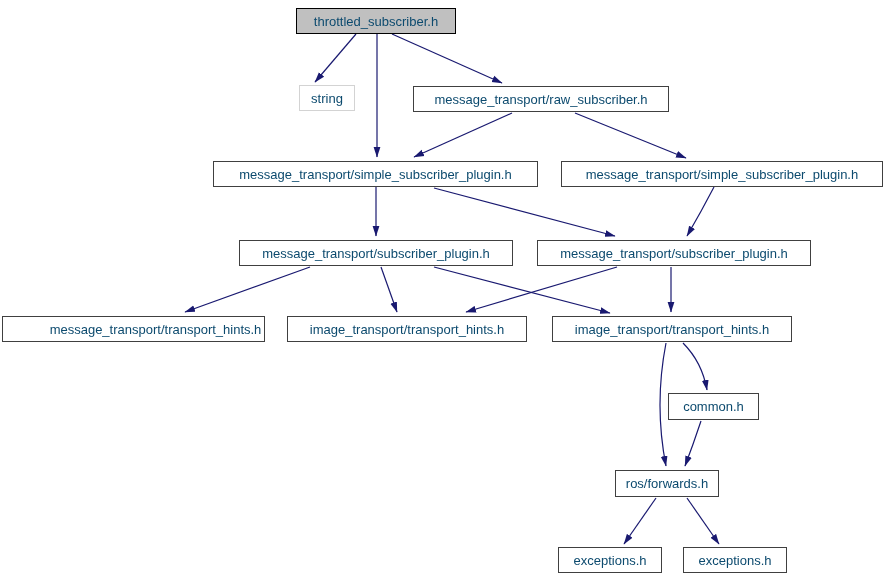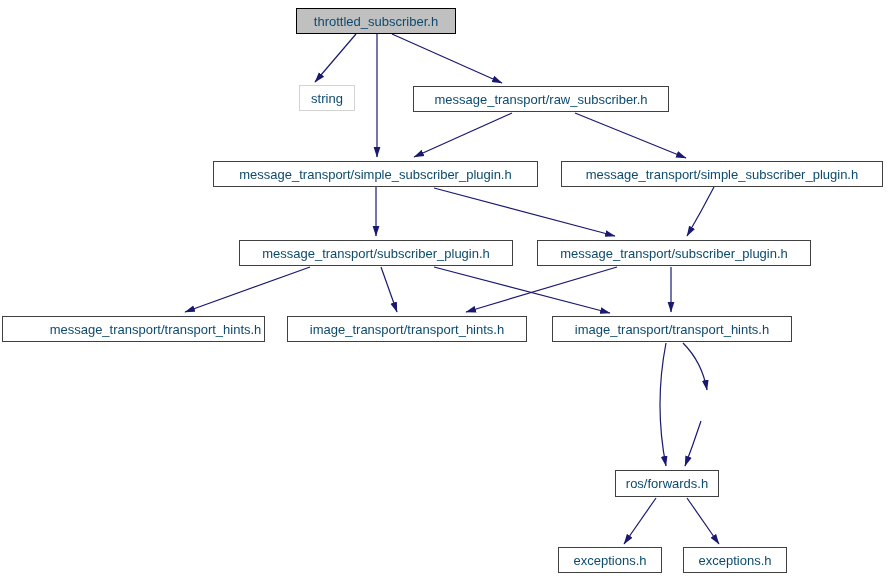--- a/index.html
+++ b/index.html
@@ -98,20 +98,23 @@
     </div>
   <div class="node" style="left:2px;   top:316px; width:263px; height:26px;padding-left:44px;">
       <span>message_transport/transport_hints.h</span>
     </div>
   <div class="node" style="left:287px; top:316px; width:240px; height:26px;">
       <span>image_transport/transport_hints.h</span>
     </div>
   <div class="node" style="left:552px; top:316px; width:240px; height:26px;">
       <span>image_transport/transport_hints.h</span>
     </div>
+  <div class="node" style="left:668px; top:393px; width:91px;  height:27px;">
+      <span>common.h</span>
+    </div>
   <div class="node" style="left:615px; top:470px; width:104px; height:27px;">
       <span>ros/forwards.h</span>
     </div>
   <div class="node" style="left:558px; top:547px; width:104px; height:26px;">
       <span>exceptions.h</span>
     </div>
   <div class="node" style="left:683px; top:547px; width:104px; height:26px;">
       <span>exceptions.h</span>
     </div>
 

